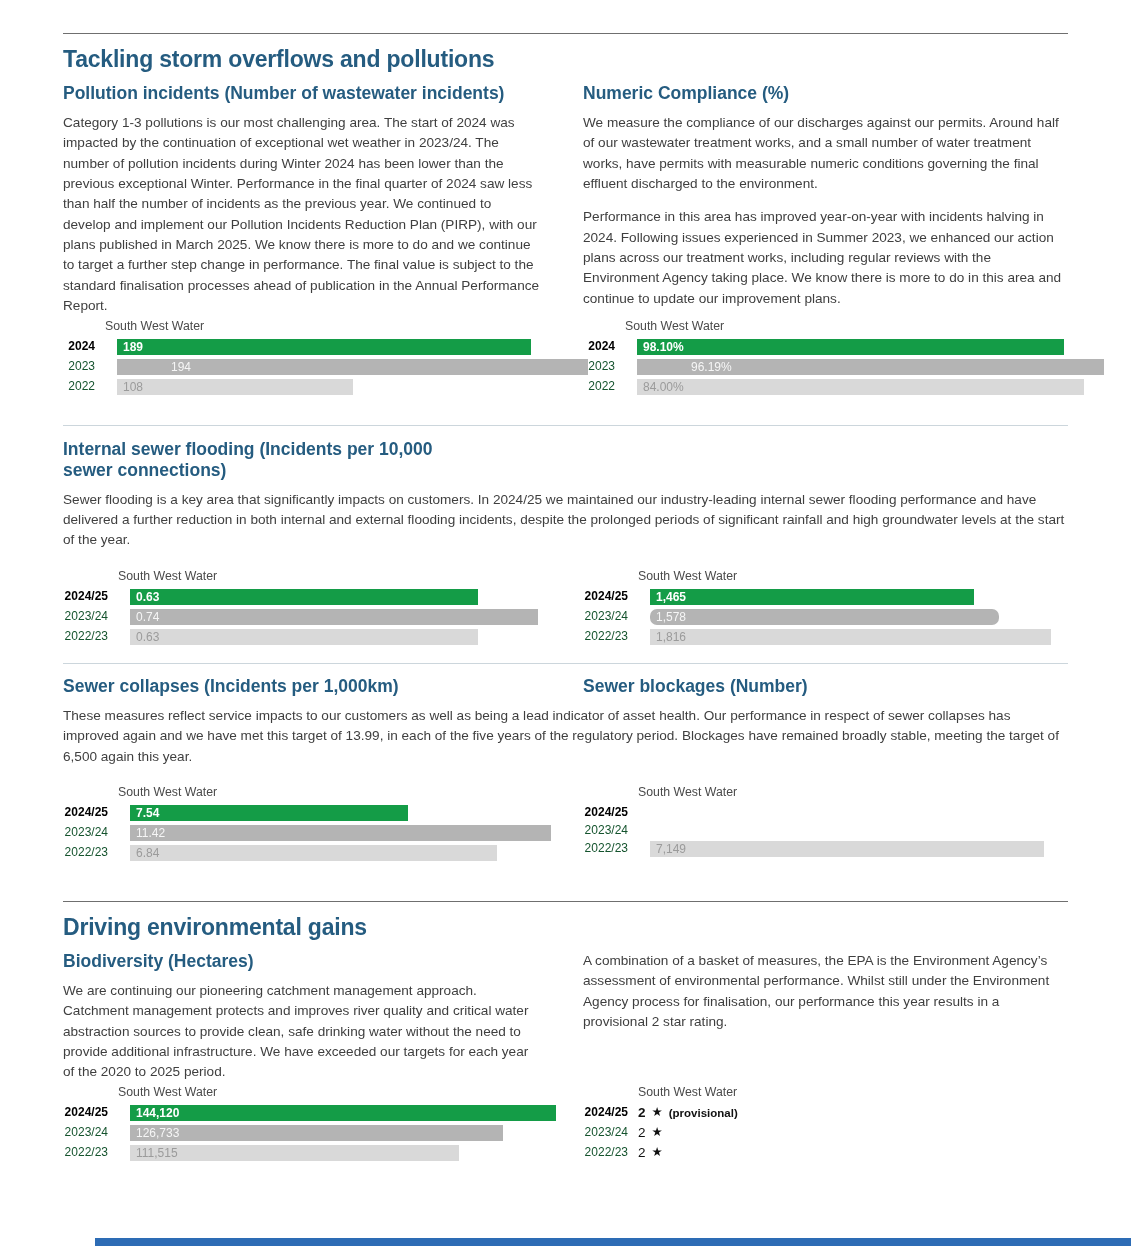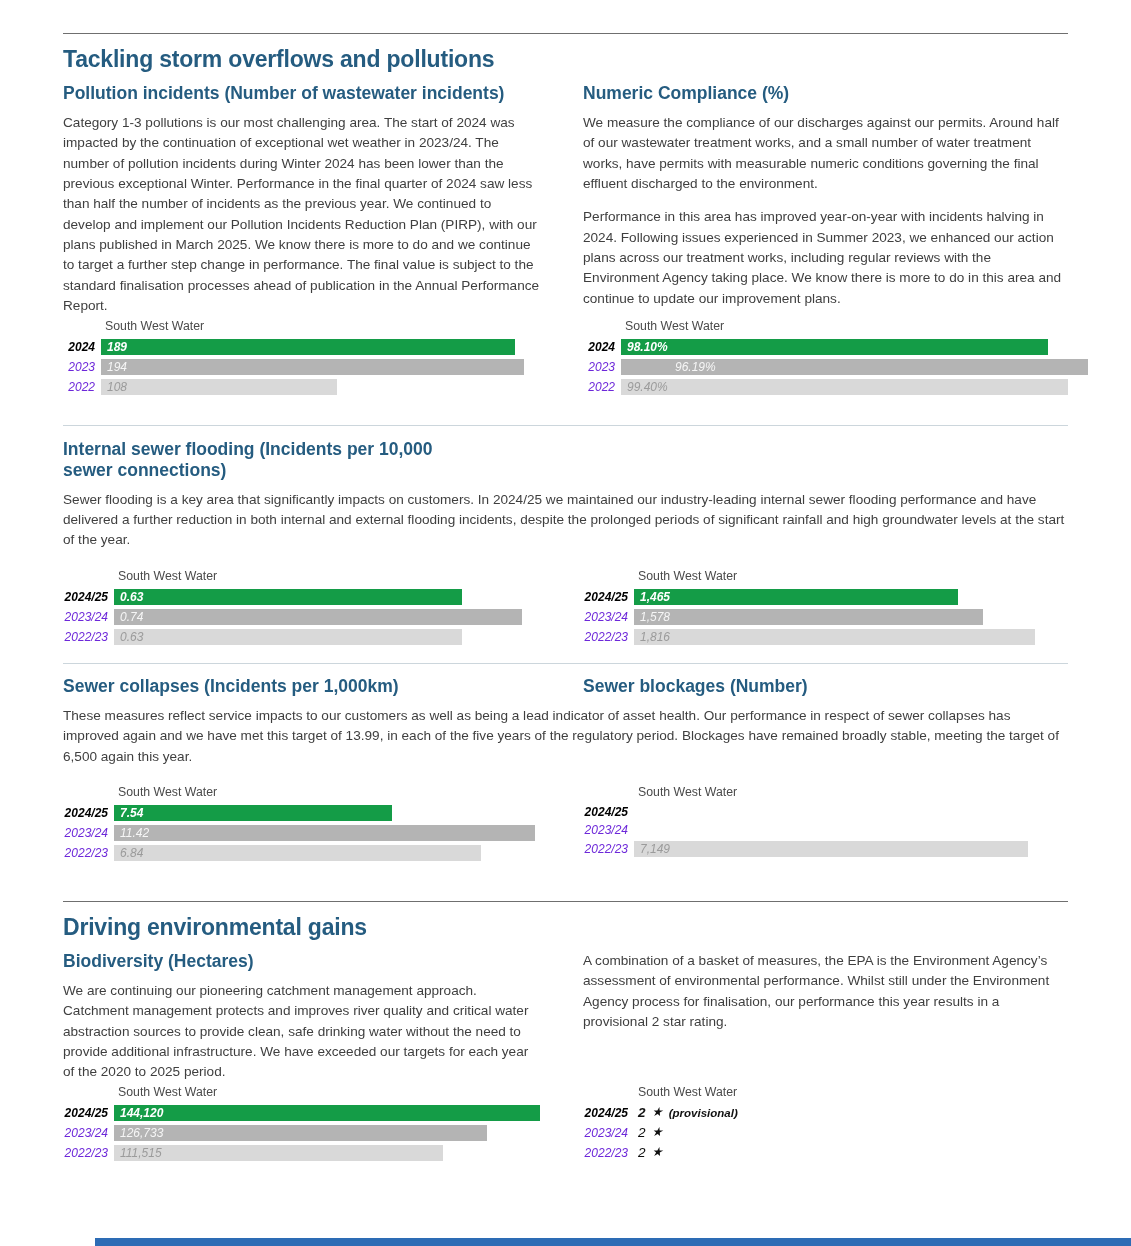--- a/index.html
+++ b/index.html
@@ -21,24 +21,24 @@
   h2.wrap2{max-width:420px;}
   p.body{font-size:13.6px;line-height:1.5;color:var(--text);margin:0 0 13px;}
   p.body:last-child{margin-bottom:0;}
   .two-col{display:grid;grid-template-columns:477px 485px;column-gap:43px;}
   .mt13{margin-top:13px;} .mt16{margin-top:16px;}
   .mt26{margin-top:26px;} .mt14{margin-top:14px;} .mt12{margin-top:12px;} .mt36{margin-top:36px;}
   .mb14{margin-bottom:14px;}
   
   .chart{margin-top:2px;}
   .chart-head{font-size:12.3px;color:#4a4a4a;margin-bottom:6px;}
-  .crow{display:flex;align-items:center;margin-bottom:4px;font-style:italic;}
-  .cyear{font-size:12px;color:#6d28d9;text-align:right;padding-right:6px;box-sizing:border-box;flex:0 0 auto;white-space:nowrap;}
+  .crow{display:flex;margin-bottom:4px;}
+  .cyear{font-size:12px;color:#14532d;text-align:right;padding-right:6px;box-sizing:border-box;flex:0 0 auto;white-space:nowrap;}
   .cbars{flex:1;min-width:0;}
-  .cbar{height:16px;display:flex;align-items:center;}
+  .cbar{height:16px;display:flex;align-items:center;margin-left:16px;}
   .cval{font-size:12px;padding-left:6px;white-space:nowrap;}
   .r0 .cyear{font-weight:bold;color:#000;}
   .r0 .cbar{background:var(--bar-green);}
   .r0 .cval{color:#fff;font-weight:bold;}
   .r1 .cbar{background:var(--bar-gray);}
   .r1 .cval{color:#f6f6f6;}
   .r2 .cbar{background:var(--bar-light);}
   .r2 .cval{color:var(--bar-light-text);}
   .rating{display:flex;align-items:center;gap:6px;height:16px;margin-left:4px;}
   .rating .num{font-size:13.5px;color:#111;}
@@ -73,21 +73,21 @@
             <span class="cyear" style="width: 38px;">2024</span>
             <div class="cbars">
               <div class="cbar" style="width: 94.2%;">
                 <span class="cval">189</span>
               </div>
             </div>
           </div>
           <div class="crow r1">
             <span class="cyear" style="width: 38px;">2023</span>
             <div class="cbars">
-              <div class="cbar" style="width: 96.4%;">
+              <div class="cbar" style="width: 96.4%; padding-left: 48px;">
                 <span class="cval">194</span>
               </div>
             </div>
           </div>
           <div class="crow r2">
             <span class="cyear" style="width: 38px;">2022</span>
             <div class="cbars">
               <div class="cbar" style="width: 53.8%;">
                 <span class="cval">108</span>
               </div>
@@ -109,21 +109,21 @@
             <div class="cbars">
               <div class="cbar" style="width: 93.8%; padding-left: 48px;">
                 <span class="cval">96.19%</span>
               </div>
             </div>
           </div>
           <div class="crow r2">
             <span class="cyear" style="width: 38px;">2022</span>
             <div class="cbars">
               <div class="cbar" style="width: 100%;">
-                <span class="cval">99.40%</span>
+                <span class="cval">84.00%</span>
               </div>
             </div>
           </div>
         </div>
     </div>
 
     <hr class="rule rule-light mt26">
 
     <div class="two-col mt13">
       <h2 class="sub wrap2">Internal sewer flooding (Incidents per 10,000 sewer connections)</h2>
@@ -163,21 +163,21 @@
             <span class="cyear" style="width: 51px;">2024/25</span>
             <div class="cbars">
               <div class="cbar" style="width: 74.7%;">
                 <span class="cval">1,465</span>
               </div>
             </div>
           </div>
           <div class="crow r1">
             <span class="cyear" style="width: 51px;">2023/24</span>
             <div class="cbars">
-              <div class="cbar" style="width: 80.4%;">
+              <div class="cbar" style="width: 80.4%; border-radius: 7px;">
                 <span class="cval">1,578</span>
               </div>
             </div>
           </div>
           <div class="crow r2">
             <span class="cyear" style="width: 51px;">2022/23</span>
             <div class="cbars">
               <div class="cbar" style="width: 92.4%;">
                 <span class="cval">1,816</span>
               </div>

